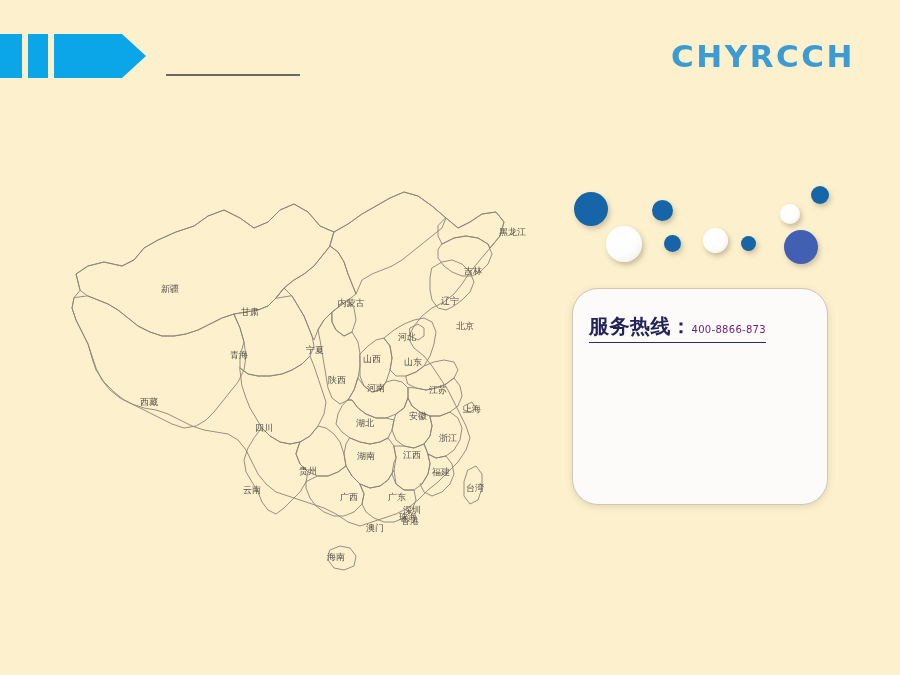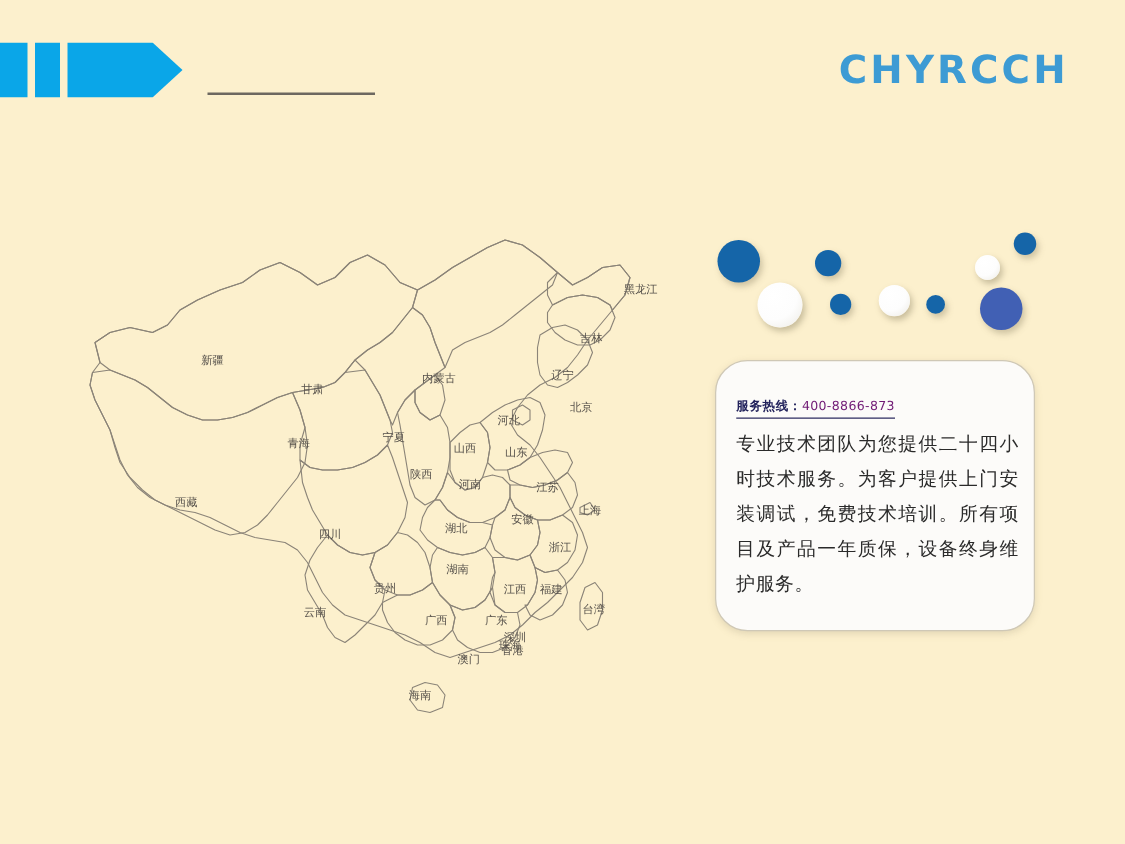--- a/index.html
+++ b/index.html
@@ -132,21 +132,21 @@
   #hotline-line {
     position: absolute;
     left: 16px;
     top: 24px;
     white-space: nowrap;
     border-bottom: 1px solid #2d2d60;
     padding-bottom: 2px;
     font-family: "DejaVu Sans", sans-serif;
   }
   #hotline-label {
-    font-size: 10px;
+    font-size: 20px;
     font-weight: bold;
     color: #23235c;
     letter-spacing: 0.5px;
   }
   #hotline-number {
     font-size: 10px;
     color: #701a75;
     letter-spacing: 0.3px;
   }
   #card-body {
@@ -336,21 +336,21 @@
         <div class="map-label" style="left: 389px; top: 167px;">河北</div>
         <div class="map-label" style="left: 403px; top: 156px; margin-left: 44px;">北京</div>
         <div class="map-label" style="left: 395px; top: 192px;">山东</div>
         <div class="map-label" style="left: 358px; top: 218px;">河南</div>
         <div class="map-label" style="left: 420px; top: 220px;">江苏</div>
         <div class="map-label" style="left: 400px; top: 246px;">安徽</div>
         <div class="map-label" style="left: 454px; top: 239px;">上海</div>
         <div class="map-label" style="left: 430px; top: 268px;">浙江</div>
         <div class="map-label" style="left: 347px; top: 253px;">湖北</div>
         <div class="map-label" style="left: 348px; top: 286px;">湖南</div>
-        <div class="map-label" style="left: 394px; top: 302px;">江西</div>
+        <div class="map-label" style="left: 394px; top: 285px;">江西</div>
         <div class="map-label" style="left: 423px; top: 302px;">福建</div>
         <div class="map-label" style="left: 246px; top: 258px;">四川</div>
         <div class="map-label" style="left: 290px; top: 301px;">贵州</div>
         <div class="map-label" style="left: 234px; top: 320px;">云南</div>
         <div class="map-label" style="left: 331px; top: 327px;">广西</div>
         <div class="map-label" style="left: 379px; top: 327px;">广东</div>
         <div class="map-label" style="left: 394px; top: 340px;">深圳</div>
         <div class="map-label" style="left: 392px; top: 351px;">香港</div>
         <div class="map-label" style="left: 350px; top: 347px; margin-left: 40px;">珠海</div>
         <div class="map-label" style="left: 357px; top: 358px;">澳门</div>
@@ -371,16 +371,15 @@
       <div class="dot dot-blue" style="left: 181px; top: 56px; width: 15px; height: 15px;"></div>
       <div class="dot dot-white" style="left: 220px; top: 24px; width: 20px; height: 20px;"></div>
       <div class="dot dot-blue" style="left: 251px; top: 6px; width: 18px; height: 18px;"></div>
       <div class="dot dot-blue-soft" style="left: 224px; top: 50px; width: 34px; height: 34px;"></div>
     </div>
 
   <div id="info-card">
     <div id="hotline-line">
       <span id="hotline-label">服务热线：</span><span id="hotline-number">400-8866-873</span>
     </div>
-    <div id="card-body">专业技术团队为您提供二十四小时技术服务。为客户提供上门安装调试，免费技术培训。所有项目及产品一年质保，设备终身维护服务。</div>
   </div>
 
 </div>
 
 </body></html>

